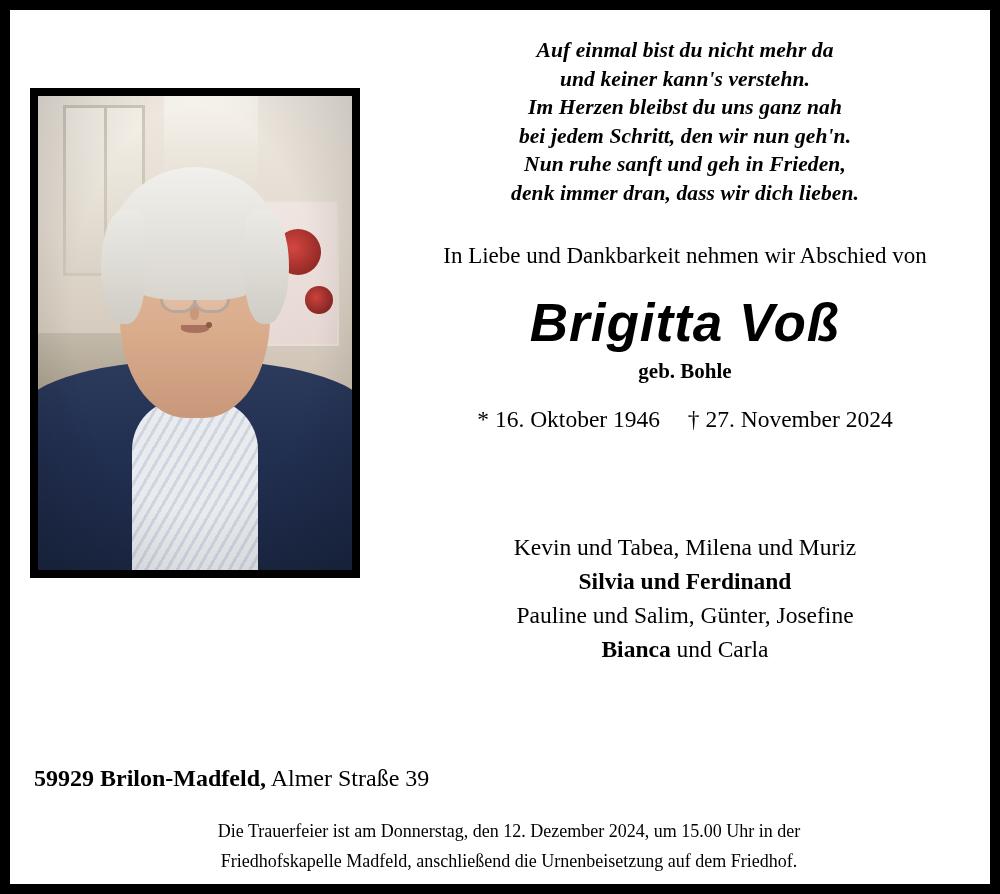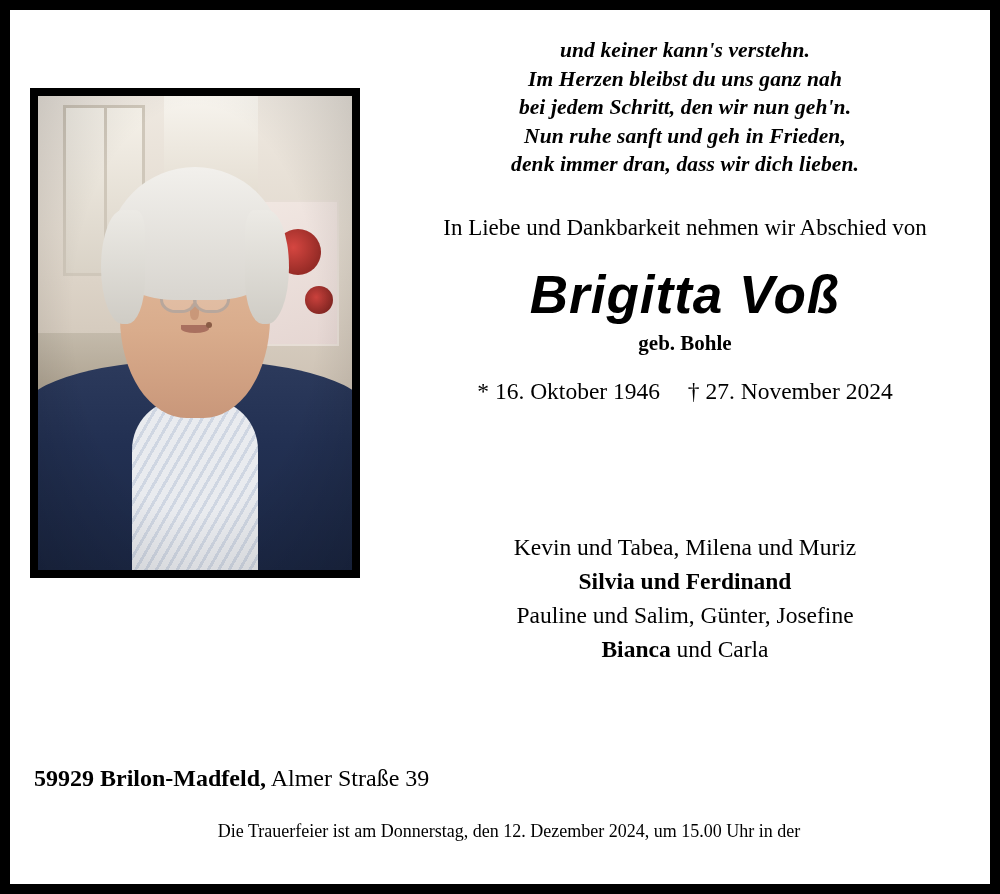--- a/index.html
+++ b/index.html
@@ -311,20 +311,21 @@
         </div>
         <div class="ph-hair"></div>
         <div class="ph-hair-l"></div>
         <div class="ph-hair-r"></div>
         <div class="ph-vignette"></div>
       </div>
     </div>
 
     <div id="text-column">
       <div id="poem">
+        <div>Auf einmal bist du nicht mehr da</div>
         <div>und keiner kann's verstehn.</div>
         <div>Im Herzen bleibst du uns ganz nah</div>
         <div>bei jedem Schritt, den wir nun geh'n.</div>
         <div>Nun ruhe sanft und geh in Frieden,</div>
         <div>denk immer dran, dass wir dich lieben.</div>
       </div>
 
       <div id="farewell-line">In Liebe und Dankbarkeit nehmen wir Abschied von</div>
 
       <div id="deceased-name">Brigitta Voß</div>
@@ -346,16 +347,17 @@
         <span style="font-weight:bold">Bianca</span><span> und Carla</span>
       </div>
     </div>
 
     <div id="address-line">
       <span class="bold">59929 Brilon-Madfeld,</span><span> Almer Straße 39</span>
     </div>
 
     <div id="ceremony-block">
       <div>Die Trauerfeier ist am Donnerstag, den 12. Dezember 2024, um 15.00 Uhr in der</div>
+      <div>Friedhofskapelle Madfeld, anschließend die Urnenbeisetzung auf dem Friedhof.</div>
     </div>
 
   </div>
 </div>
 
 </body></html>

